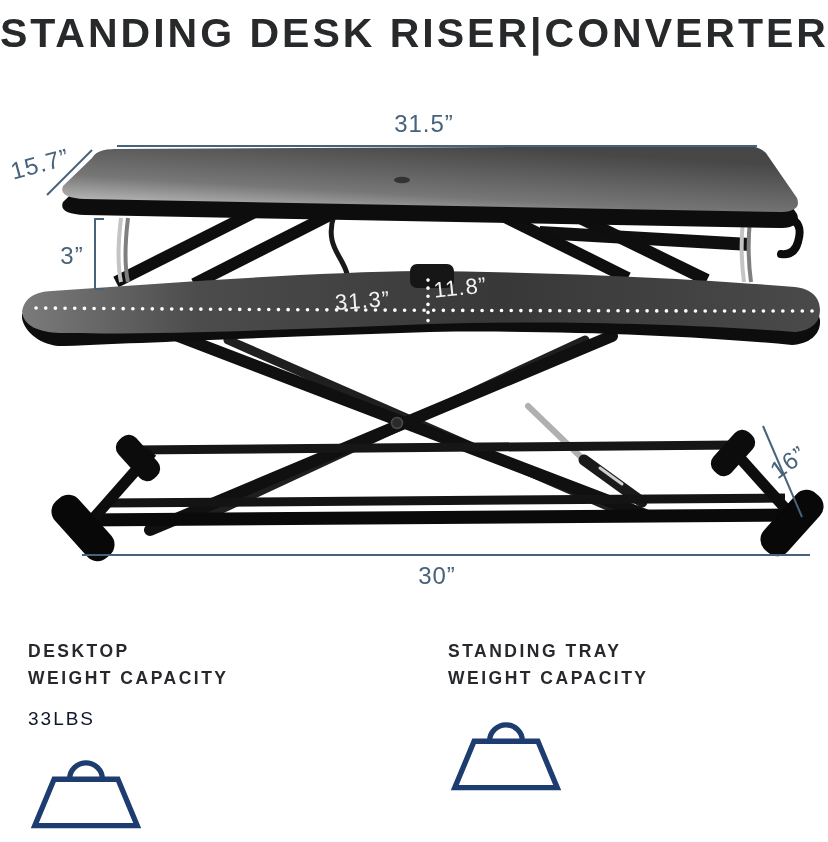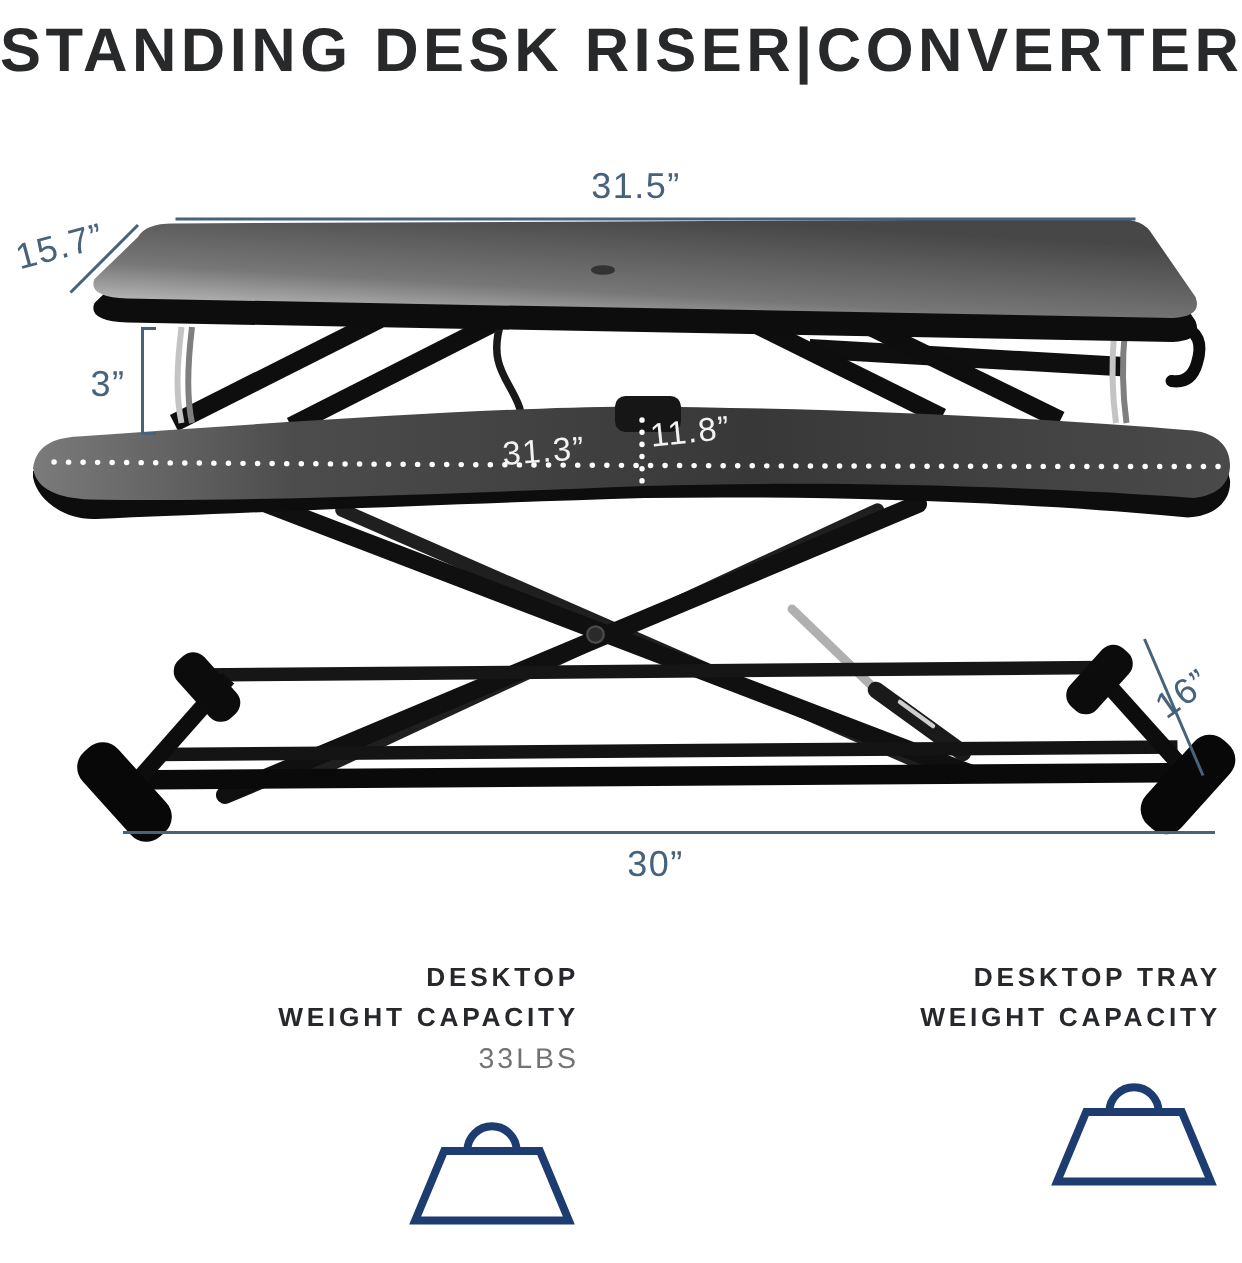--- a/index.html
+++ b/index.html
@@ -15,25 +15,25 @@
   .product{position:absolute;top:68px;left:0;margin:0;}
   .dim-text{
     font-size:24px;fill:#47627b;letter-spacing:1px;
     font-family:"Liberation Sans", sans-serif;
   }
   .tray-text{
     font-size:22px;fill:#f2f2f2;letter-spacing:1px;
     font-family:"Liberation Sans", sans-serif;
   }
   .dim-line{stroke:#47627b;stroke-width:2;fill:none;}
-  .specs-col{position:absolute;text-align:right;}
+  .specs-col{position:absolute;text-align:left;}
   .specs-col.left{left:28px;width:358px;top:638px;}
   .specs-col.right{left:448px;width:366px;top:638px;}
   .spec-line{font-size:17.5px;font-weight:700;letter-spacing:2.5px;color:#26282b;line-height:27px;}
-  .spec-value{font-size:19px;letter-spacing:2px;color:#737373;margin-top:4px;}
+  .spec-value{font-size:19px;letter-spacing:2px;color:#0f172a;margin-top:16px;}
   .spec-icon{margin-top:14px;}
 </style>
 </head>
 <body>
 
 <div class="title">STANDING DESK RISER|CONVERTER</div>
 
 <figure class="product">
 <svg width="828" height="540" viewBox="0 0 828 540">
   <defs>
@@ -136,21 +136,21 @@
   <div class="spec-value">33LBS</div>
   <div class="spec-icon">
     <svg width="116" height="86" viewBox="0 0 120 88">
       <path d="M43,36 A17,17 0 1 1 77,36" fill="none" stroke="#1d3c6f" stroke-width="5.5"></path>
       <path d="M27,36 L93,36 L113,84 L7,84 Z" fill="none" stroke="#1d3c6f" stroke-width="5.5" stroke-linejoin="miter"></path>
     </svg>
   </div>
 </div>
 
 <div class="specs-col right">
-  <div class="spec-line">DESKTOP TRAY</div>
+  <div class="spec-line">STANDING TRAY</div>
   <div class="spec-line">WEIGHT CAPACITY</div>
   <div class="spec-icon">
     <svg width="116" height="86" viewBox="0 0 120 88">
       <path d="M43,36 A17,17 0 1 1 77,36" fill="none" stroke="#1d3c6f" stroke-width="5.5"></path>
       <path d="M27,36 L93,36 L113,84 L7,84 Z" fill="none" stroke="#1d3c6f" stroke-width="5.5" stroke-linejoin="miter"></path>
     </svg>
   </div>
 </div>
 
 </body></html>

